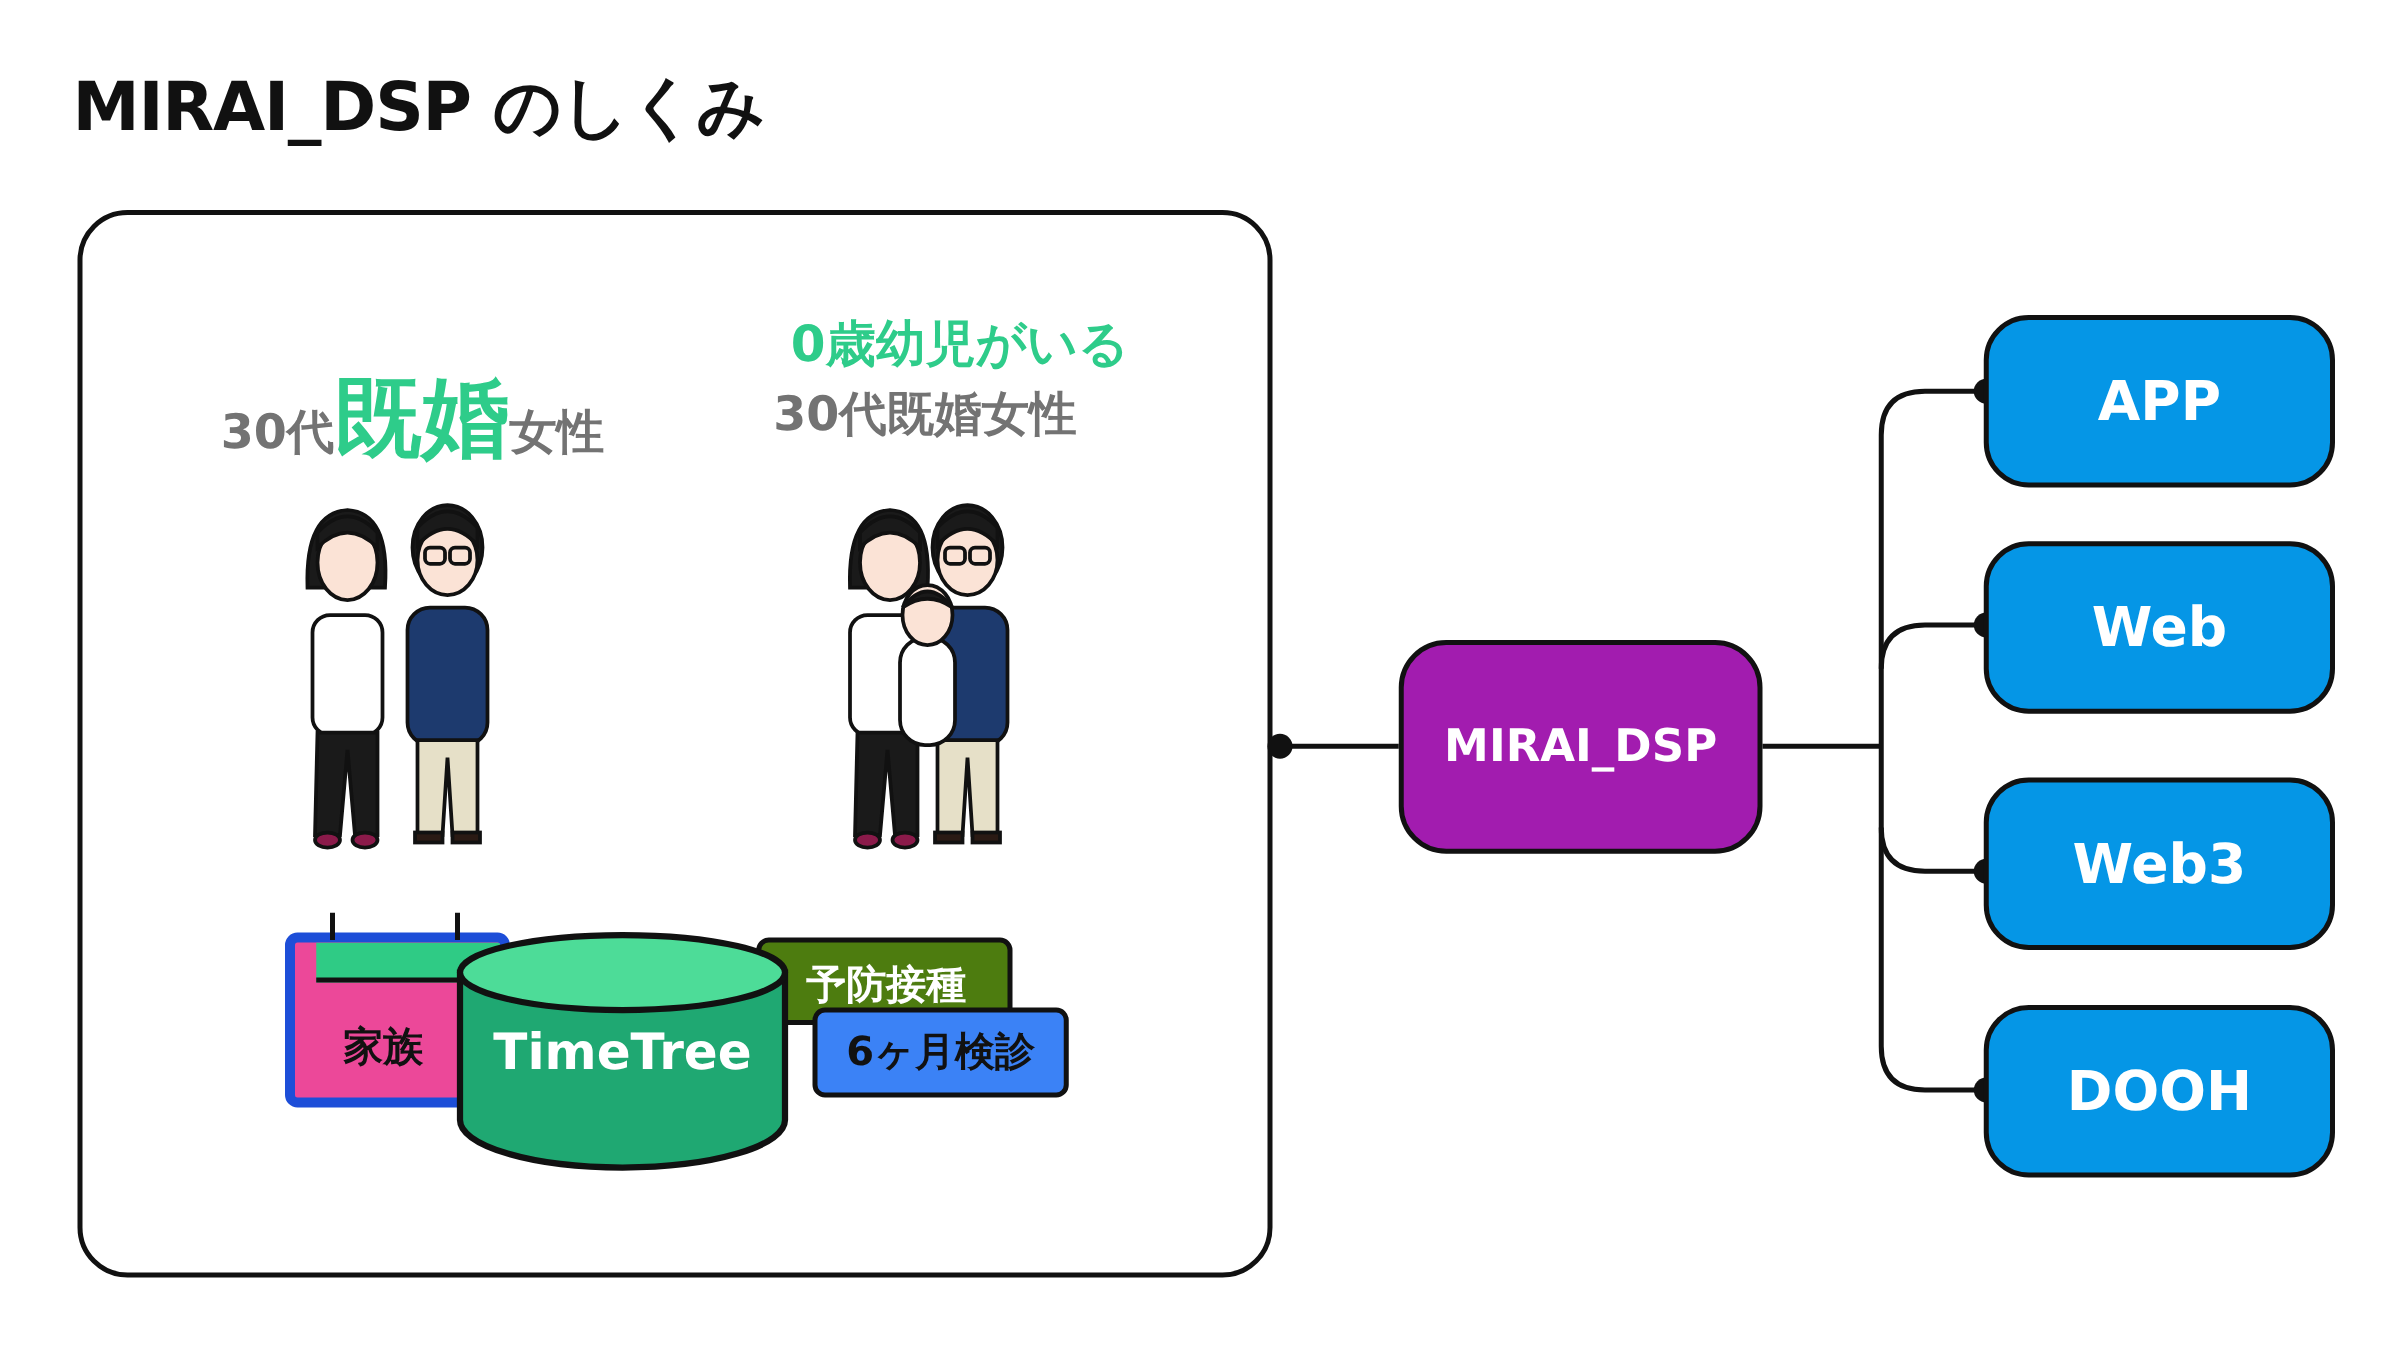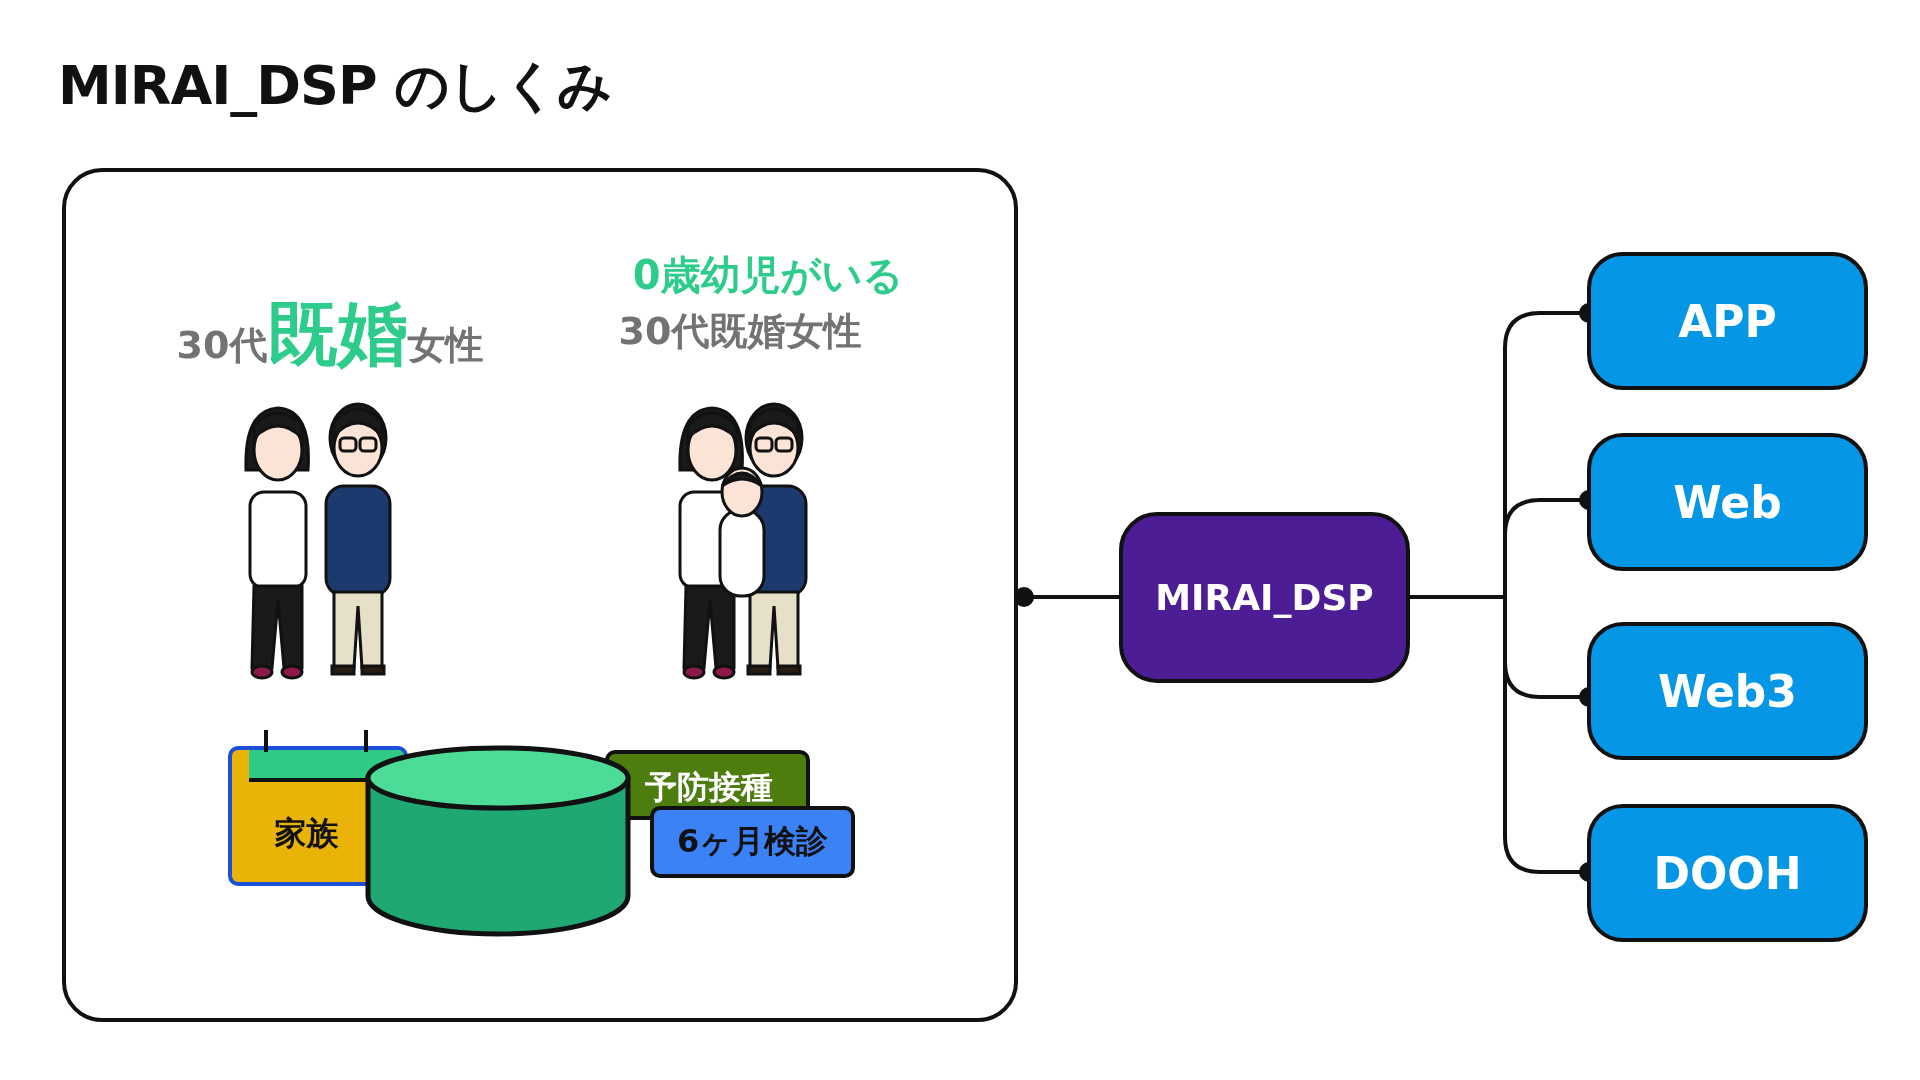--- a/index.html
+++ b/index.html
@@ -8,24 +8,24 @@
   #title { left:58px; top:50px; font-size:54px; font-weight:bold; color:#111; letter-spacing:-1px; white-space:nowrap; }
   #main-box { left:62px; top:168px; width:956px; height:854px; border:4px solid #111; border-radius:40px; box-sizing:border-box; }
   .seg-label { text-align:center; font-weight:bold; white-space:nowrap; }
   .gray { color:#737373; }
   .green { color:#2ecc8a; }
   #seg1 { left:160px; top:288px; width:340px; font-size:38px; }
   #seg1 .big { font-size:70px; }
   #seg2-top { left:588px; top:248px; width:360px; font-size:40px; }
   #seg2-bot { left:580px; top:306px; width:320px; font-size:38px; }
   .node { display:flex; align-items:center; justify-content:center; color:#fff; font-weight:bold; border:4px solid #111; box-sizing:border-box; }
-  #dsp-node { left:1119px; top:512px; width:291px; height:171px; background:#4c1d95; border-radius:38px; font-size:36px; }
+  #dsp-node { left:1119px; top:512px; width:291px; height:171px; background:#a21caf; border-radius:38px; font-size:36px; }
   .ch-node { left:1587px; width:281px; height:138px; background:#0596e6; border-radius:36px; font-size:44px; }
   svg.lines { position:absolute; left:0; top:0; }
-  .cal { border:4px solid #1d4ed8; border-radius:10px; box-sizing:border-box; background:#eab308; overflow:hidden;padding-left:17px; }
+  .cal { border:8px solid #1d4ed8; border-radius:10px; box-sizing:border-box; background:#ec4899; overflow:hidden;padding-left:17px; }
   .cal .top { height:28px; background:#2fcb85; border-bottom:4px solid #111; }
   .cal .body { display:flex; align-items:center; justify-content:center; font-weight:bold; font-size:32px; color:#111; }
   #cal-family { left:228px; top:746px; width:180px; height:140px; }
   #cal-vacc { left:605px; top:750px; width:205px; height:70px; background:#4d7c0f; border:4px solid #111; border-radius:10px; box-sizing:border-box; color:#fff; font-weight:bold; font-size:32px; padding:12px 0 0 36px; }
   #tag-checkup { left:650px; top:806px; width:205px; height:72px; background:#3b82f6; border:4px solid #111; border-radius:10px; box-sizing:border-box; display:flex; align-items:center; justify-content:center; font-weight:bold; font-size:32px; color:#111; }
   #db-label { left:368px; top:818px; width:260px; text-align:center; color:#fff; font-weight:bold; font-size:40px; line-height:48px; }
 </style>
 </head>
 <body>
 
@@ -101,20 +101,21 @@
 </svg>
 
 <div id="cal-vacc" class="abs">予防接種</div>
 <div id="tag-checkup" class="abs">6ヶ月検診</div>
 
 <svg class="abs" style="left:360px;top:744px" width="276" height="196" viewBox="0 0 276 196">
   <path d="M8 34 L8 152 A130 38 0 0 0 268 152 L268 34 Z" fill="#1fa872" stroke="#111" stroke-width="5"></path>
   <ellipse cx="138" cy="34" rx="130" ry="30" fill="#4ddc98" stroke="#111" stroke-width="5"></ellipse>
 </svg>
 <div id="db-label" class="abs">
+  <div>TimeTree</div>
 </div>
 
 <svg class="lines" width="1920" height="1080">
   <line x1="1024" y1="597" x2="1119" y2="597" stroke="#111" stroke-width="4"></line>
   <circle cx="1024" cy="597" r="10" fill="#111"></circle>
   <line x1="1410" y1="597" x2="1505" y2="597" stroke="#111" stroke-width="4"></line>
   <path d="M1589 313 L1540 313 Q1505 313 1505 348 L1505 837 Q1505 872 1540 872 L1589 872" fill="none" stroke="#111" stroke-width="4"></path>
   <path d="M1589 500 L1540 500 Q1505 500 1505 535" fill="none" stroke="#111" stroke-width="4"></path>
   <path d="M1589 697 L1540 697 Q1505 697 1505 662" fill="none" stroke="#111" stroke-width="4"></path>
   <circle cx="1589" cy="313" r="10" fill="#111"></circle>

